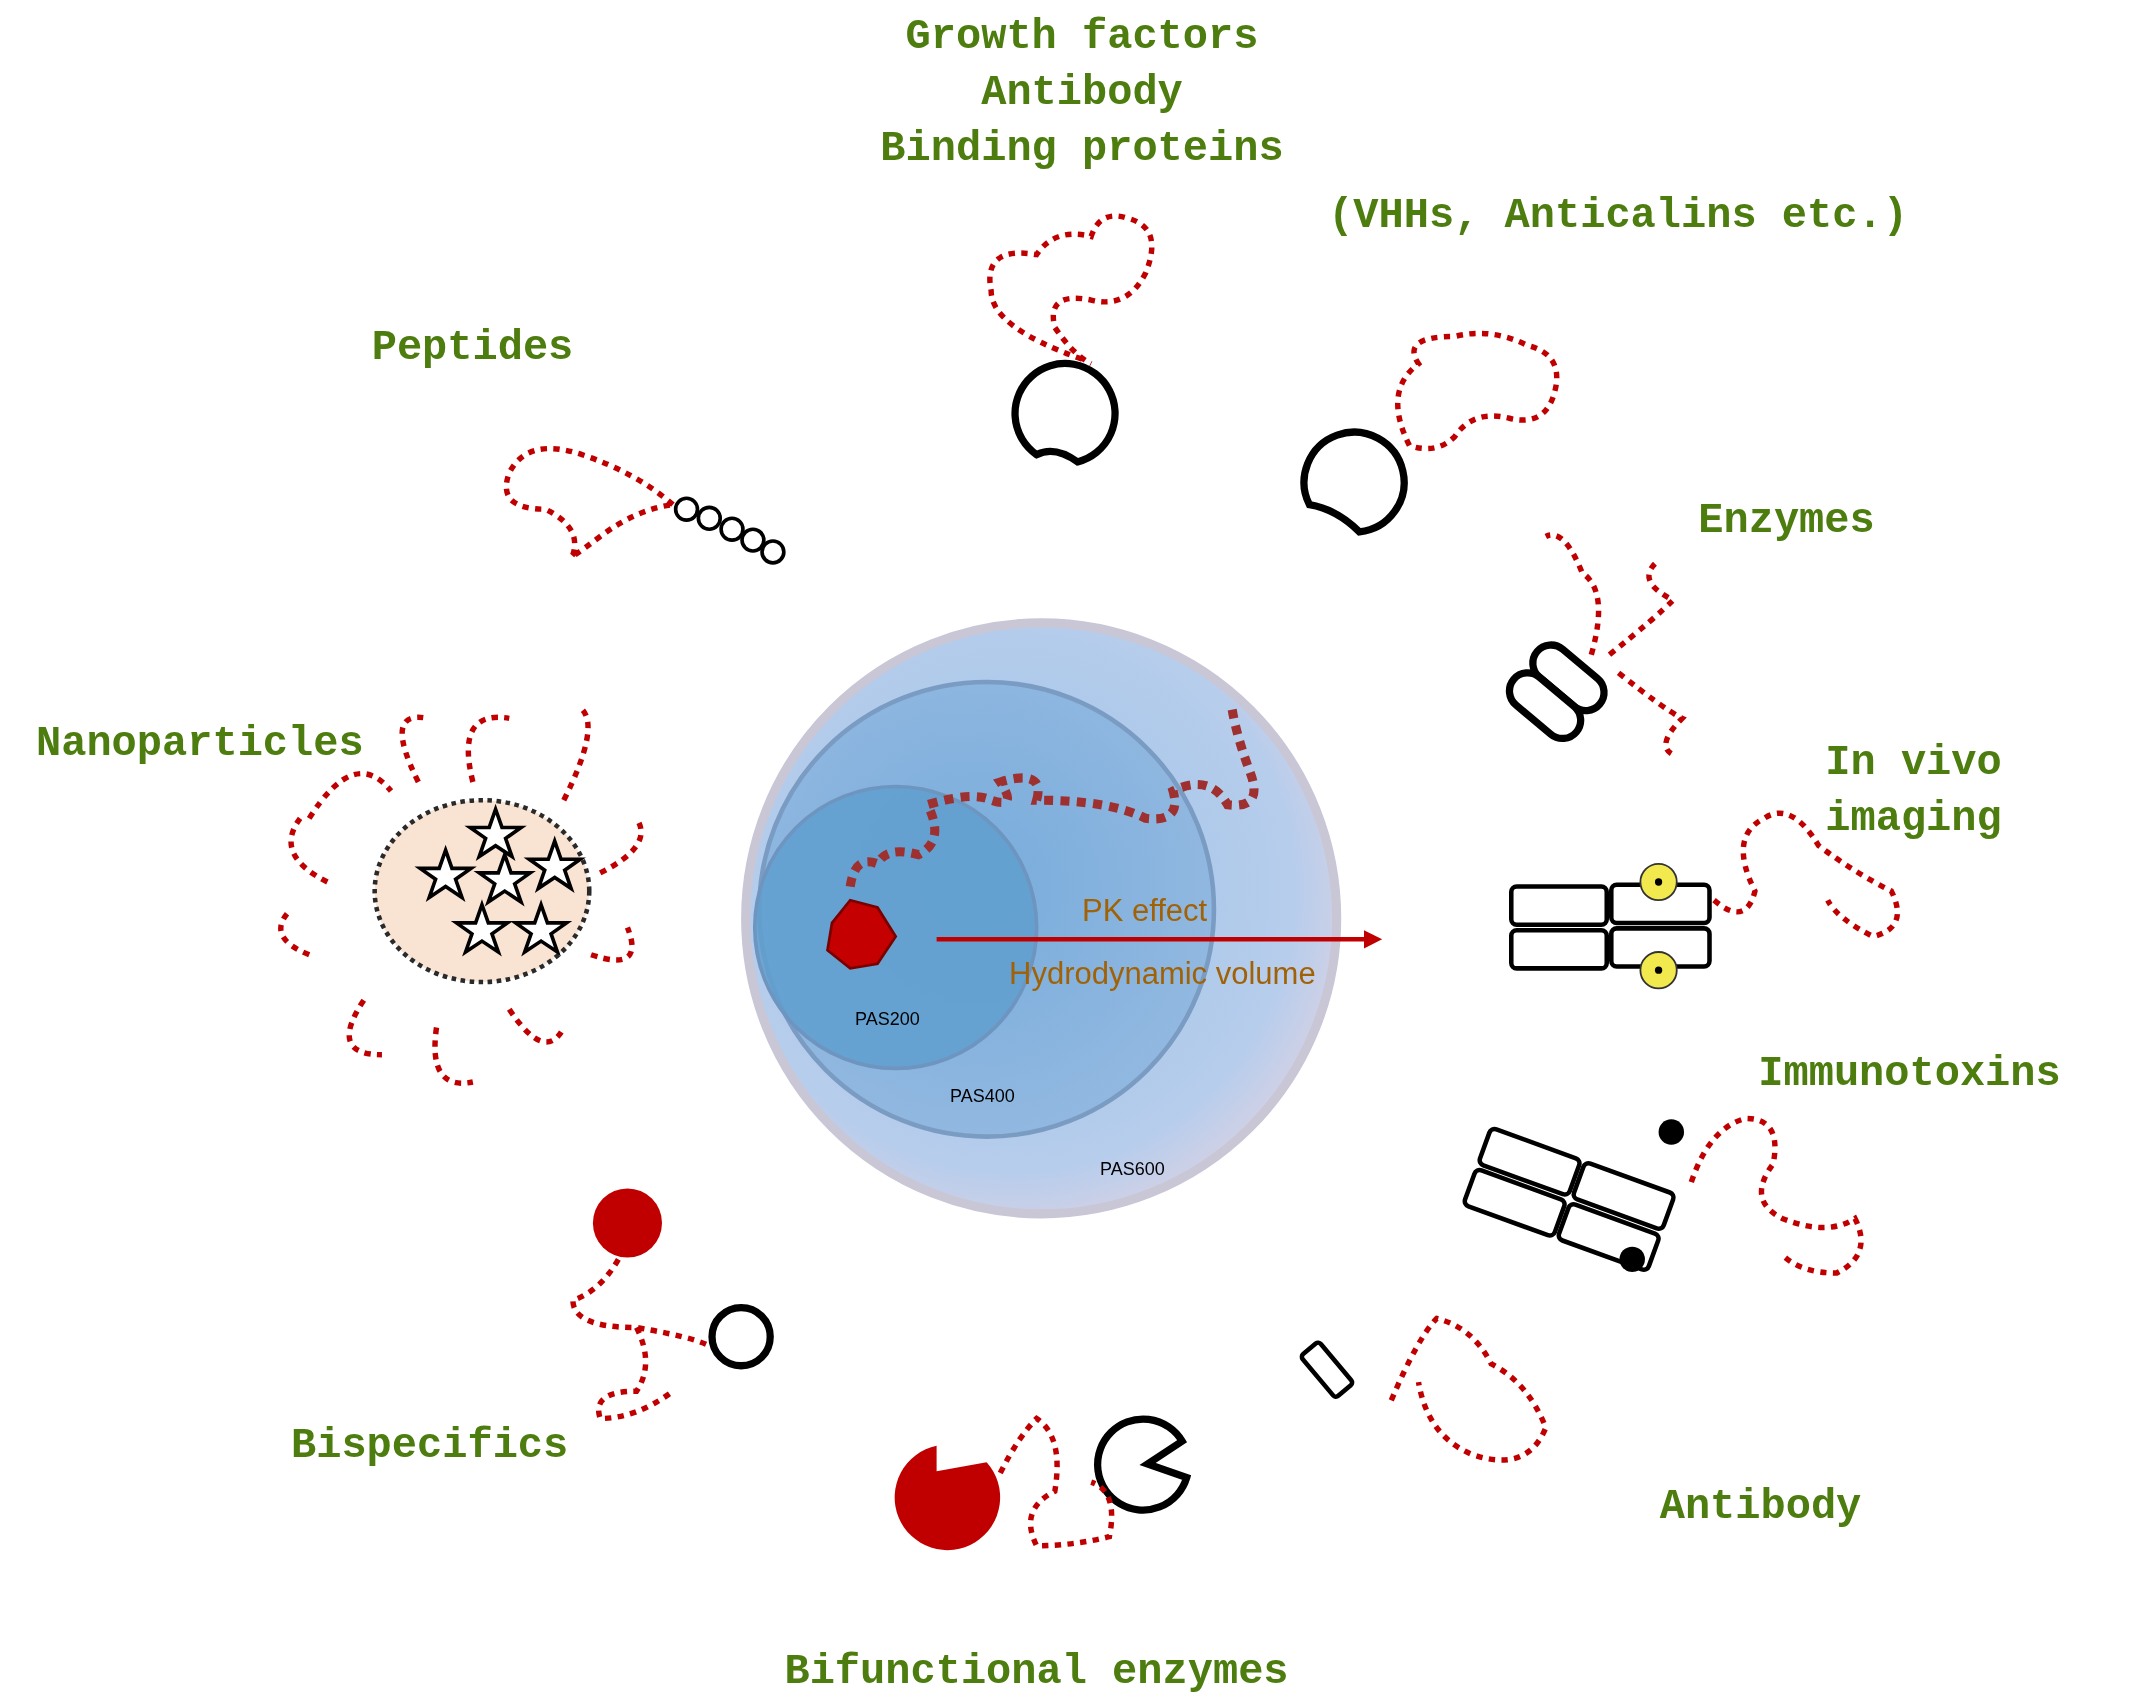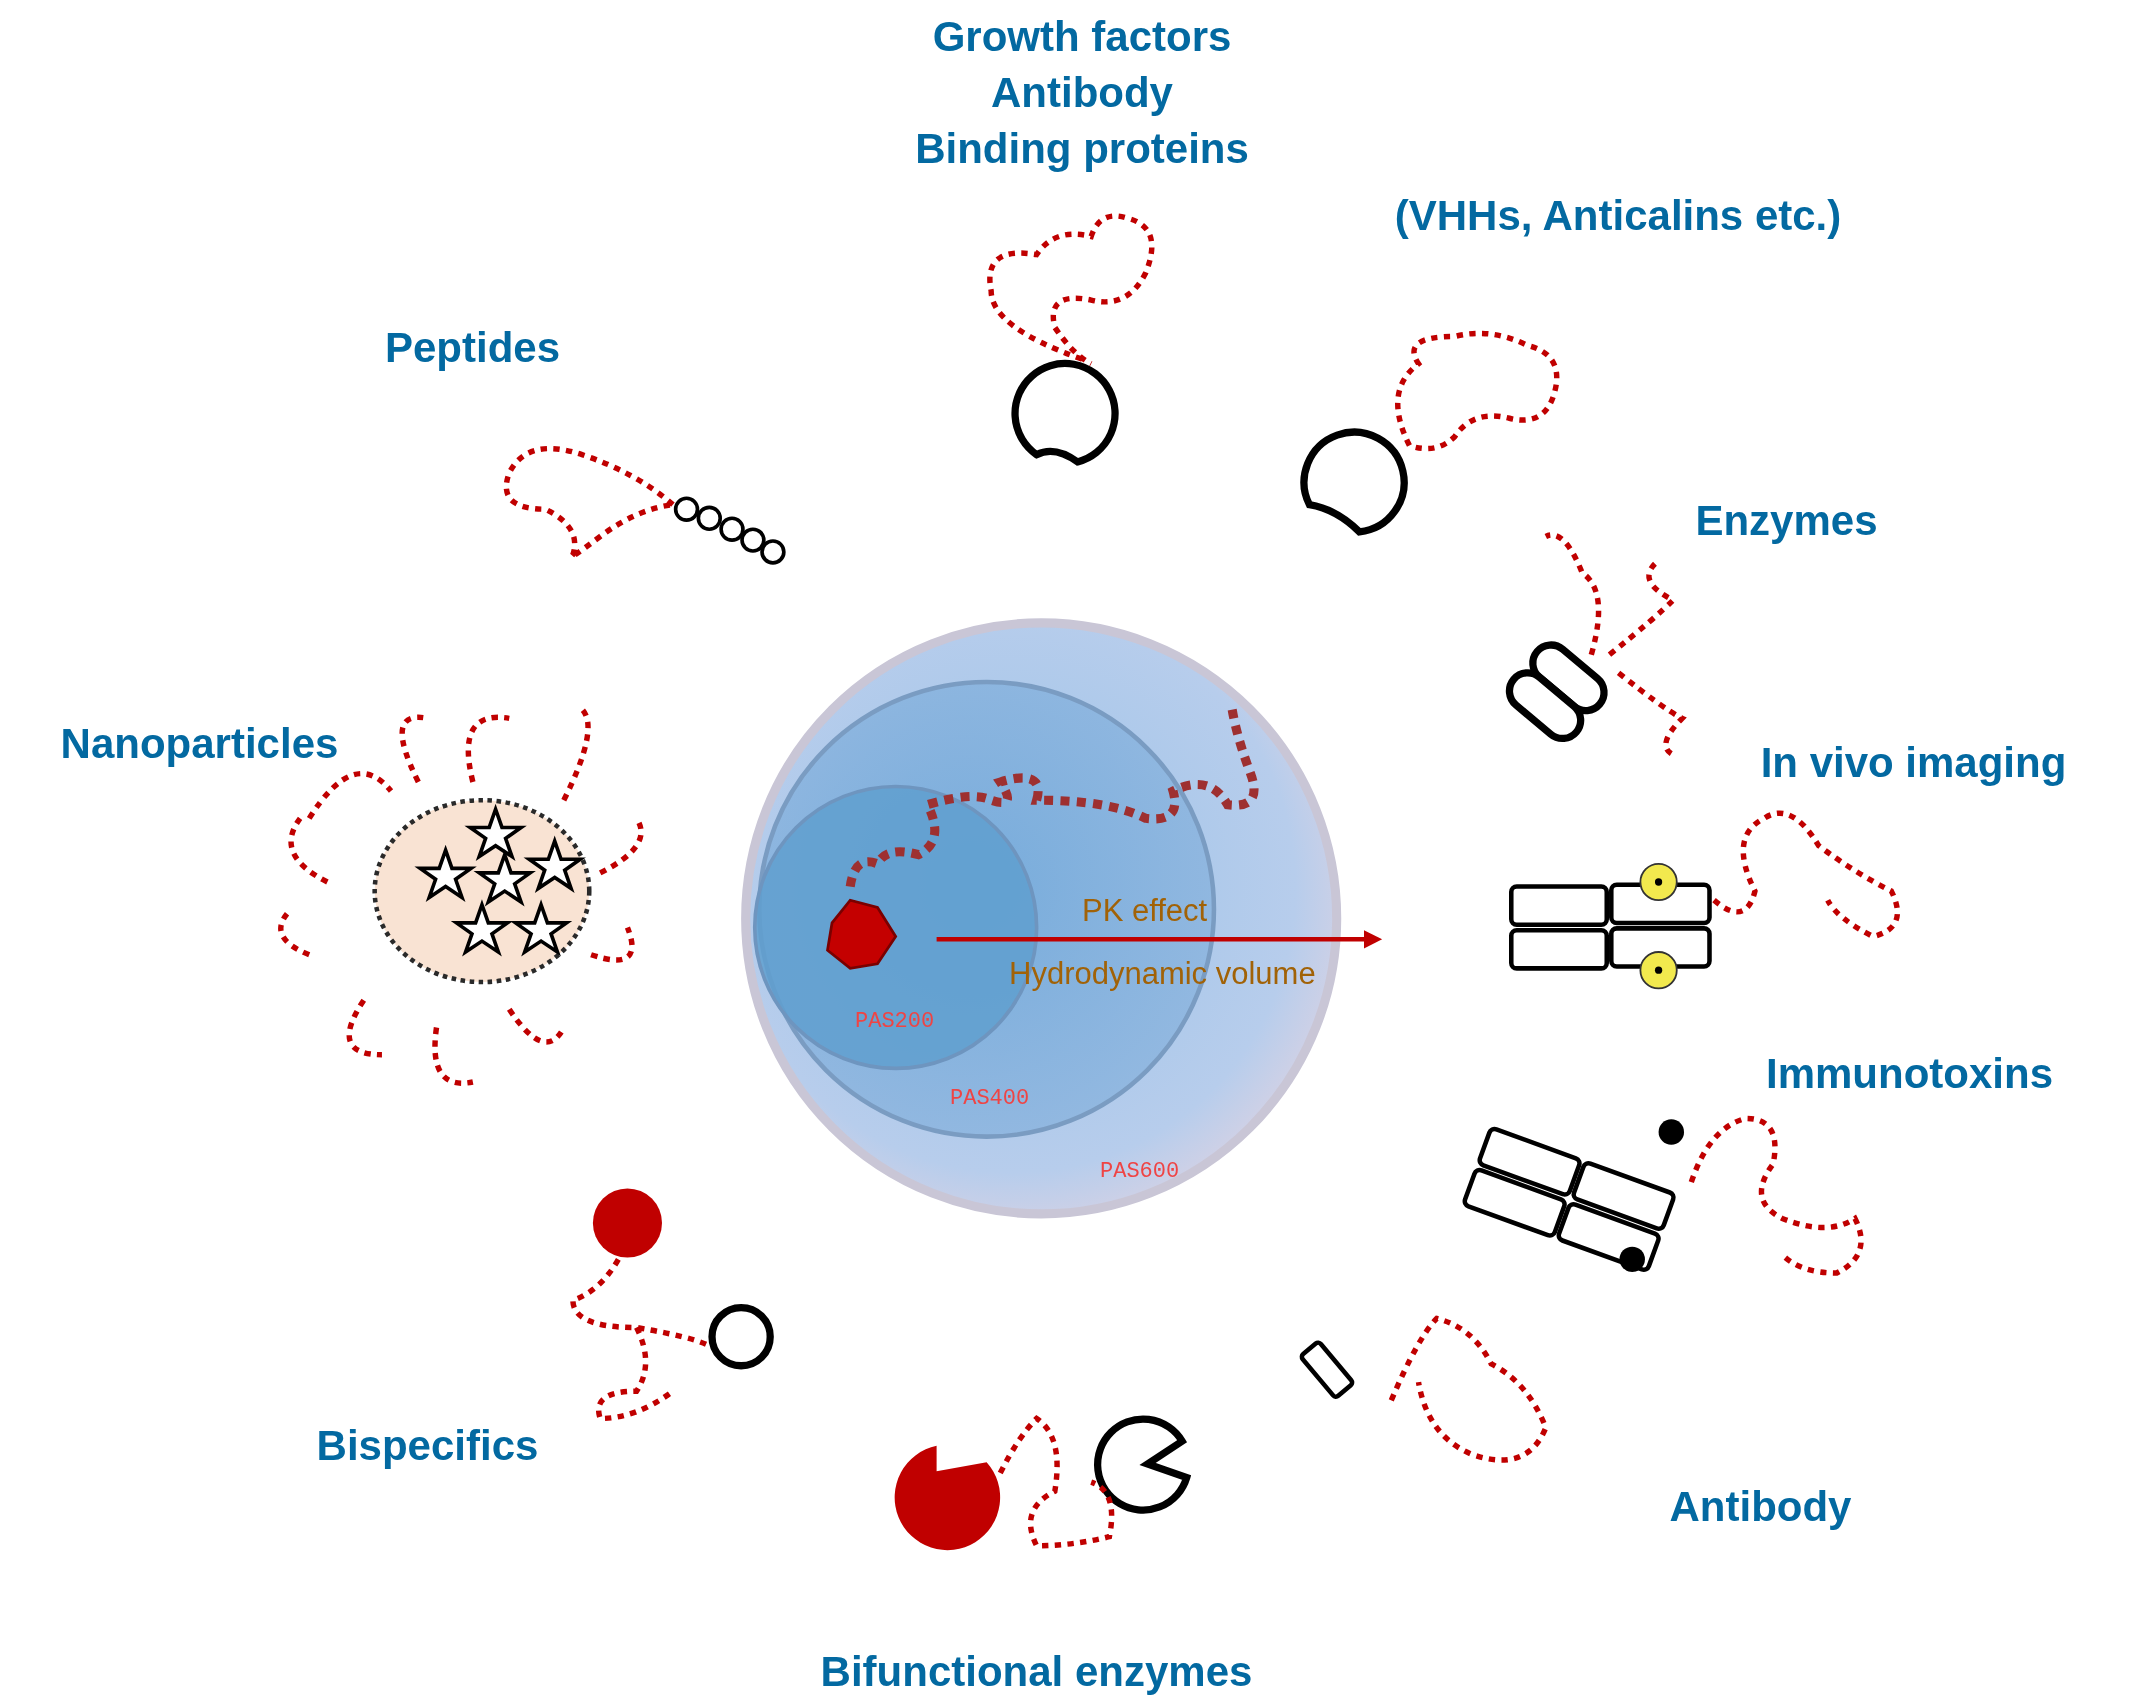--- a/index.html
+++ b/index.html
@@ -1,24 +1,24 @@
 <!DOCTYPE html>
 <html style="font-size:14.5px"><head>
 <meta charset="utf-8">
 <style>
   html, body { margin:0; padding:0; background:#ffffff; }
   body { width:2146px; height:1704px; position:relative; overflow:hidden;
          font-family:"Liberation Sans", sans-serif; }
-  .label { position:absolute; font-weight:bold; color:#0369a1; font-size:42px; line-height:56px; text-align:center; }
+  .label { position:absolute; font-weight:bold; color:#4d7c0f; font-size:42px; line-height:56px; text-align:center;font-family:Liberation Mono, monospace; }
   .label span { display:block; }
   svg.main { position:absolute; left:0; top:0; }
   .coil { fill:none; stroke:#c00000; stroke-width:6; stroke-dasharray:7 7; }
   .outline { fill:#fff; stroke:#000; stroke-width:8; }
   .center-text { position:absolute; color:#a16207; font-size:31px; }
-  .pas { position:absolute; color:#ef4444; font-size:22px;font-family:Liberation Mono, monospace; }
+  .pas { position:absolute; color:#000000; font-size:18px; }
 </style>
 </head>
 <body>
 
 <svg class="main" width="2146" height="1704" viewBox="0 0 2360 1874">
   <defs>
     <radialGradient id="bub" cx="45%" cy="45%" r="60%">
       <stop offset="0%" stop-color="#9cc3e8"></stop>
       <stop offset="80%" stop-color="#b7cdec"></stop>
       <stop offset="100%" stop-color="#d7d2e4"></stop>

